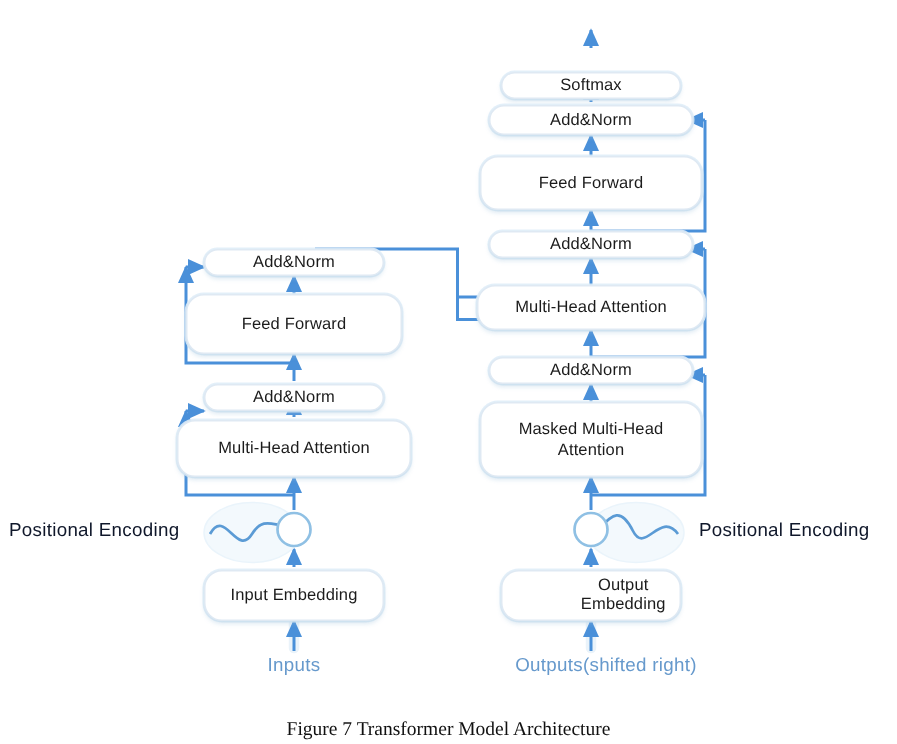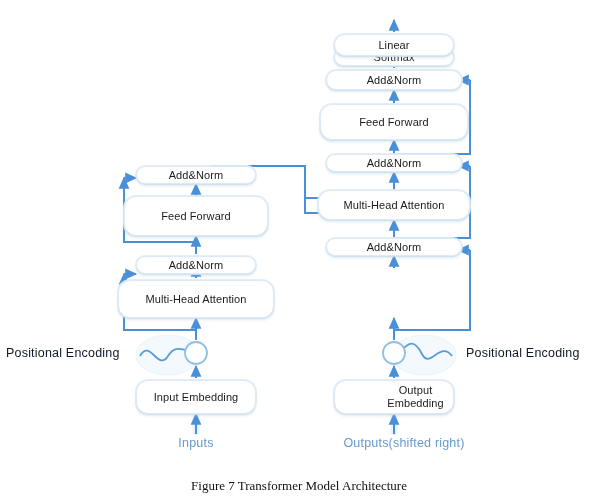--- a/index.html
+++ b/index.html
@@ -133,32 +133,36 @@
   <div class="node" style="left:118px;top:280px;width:156px;height:38px;">Multi-Head Attention</div>
 
   <div class="node" style="left:136px;top:380px;width:120px;height:34px;">Input Embedding</div>
 
   <div class="pe-label" style="left:6px;top:346px;">Positional Encoding</div>
 
   <div class="io-label" style="left:146px;top:436px;width:100px;">Inputs</div>
 
   <div class="node" style="left:334px;top:4px;width:120px;height:18px;margin-top:44px;">Softmax</div>
 
-  <div class="node" style="left:334px;top:34px;width:120px;height:22px;">Linear</div>
 
   <div class="node" style="left:326px;top:70px;width:136px;height:20px;">Add&amp;Norm</div>
 
   <div class="node" style="left:320px;top:104px;width:148px;height:36px;">Feed Forward</div>
 
   <div class="node" style="left:326px;top:154px;width:136px;height:18px;">Add&amp;Norm</div>
 
   <div class="node" style="left:318px;top:190px;width:152px;height:30px;">Multi-Head Attention</div>
 
   <div class="node" style="left:326px;top:238px;width:136px;height:18px;">Add&amp;Norm</div>
 
+  <div class="node two-line" style="left:320px;top:268px;width:148px;height:50px;
+       flex-direction:column;">
+    <span>Masked Multi-Head</span>
+    <span>Attention</span>
+  </div>
 
   <div class="node" style="left:334px;top:380px;width:120px;height:34px;padding-left:43px;">Output Embedding</div>
 
   <div class="pe-label" style="left:466px;top:346px;">Positional Encoding</div>
 
   <div class="io-label" style="left:324px;top:436px;width:160px;">Outputs(shifted right)</div>
 
   <div class="caption">Figure 7 Transformer Model Architecture</div>
 
 </div>

